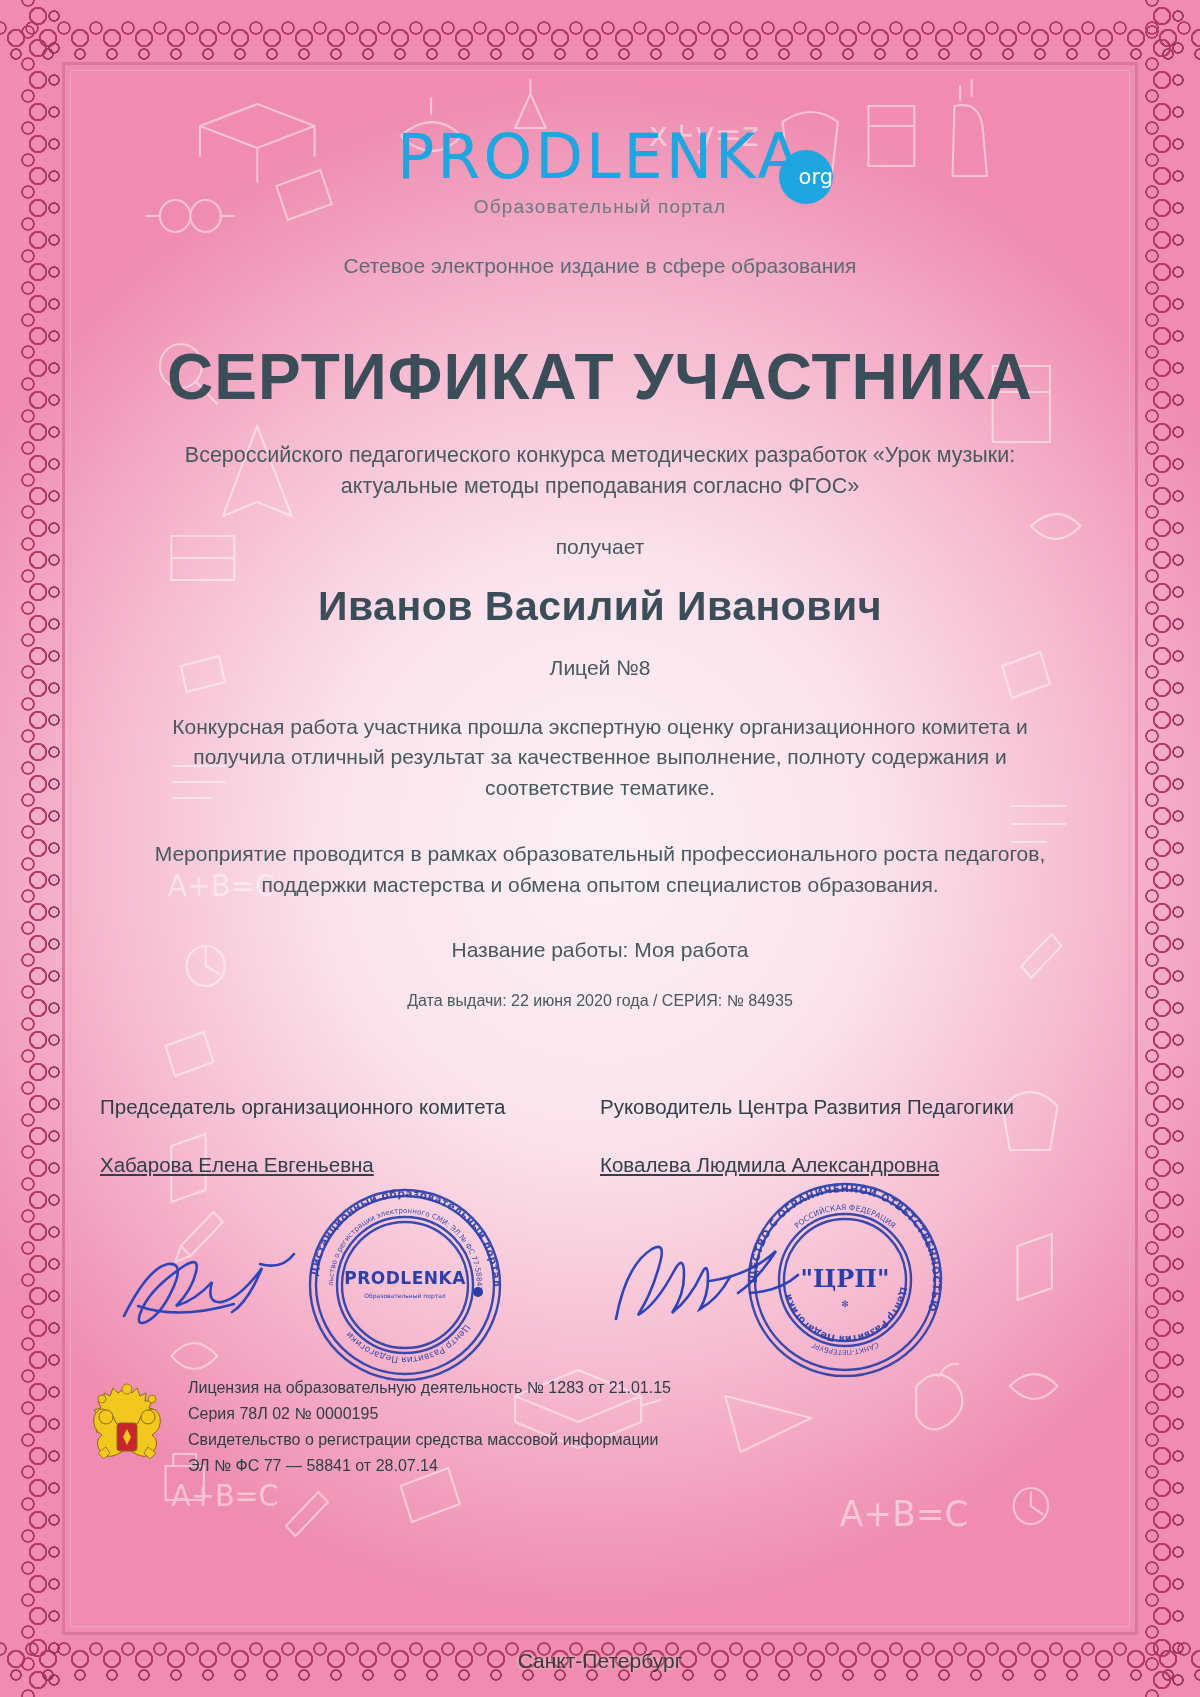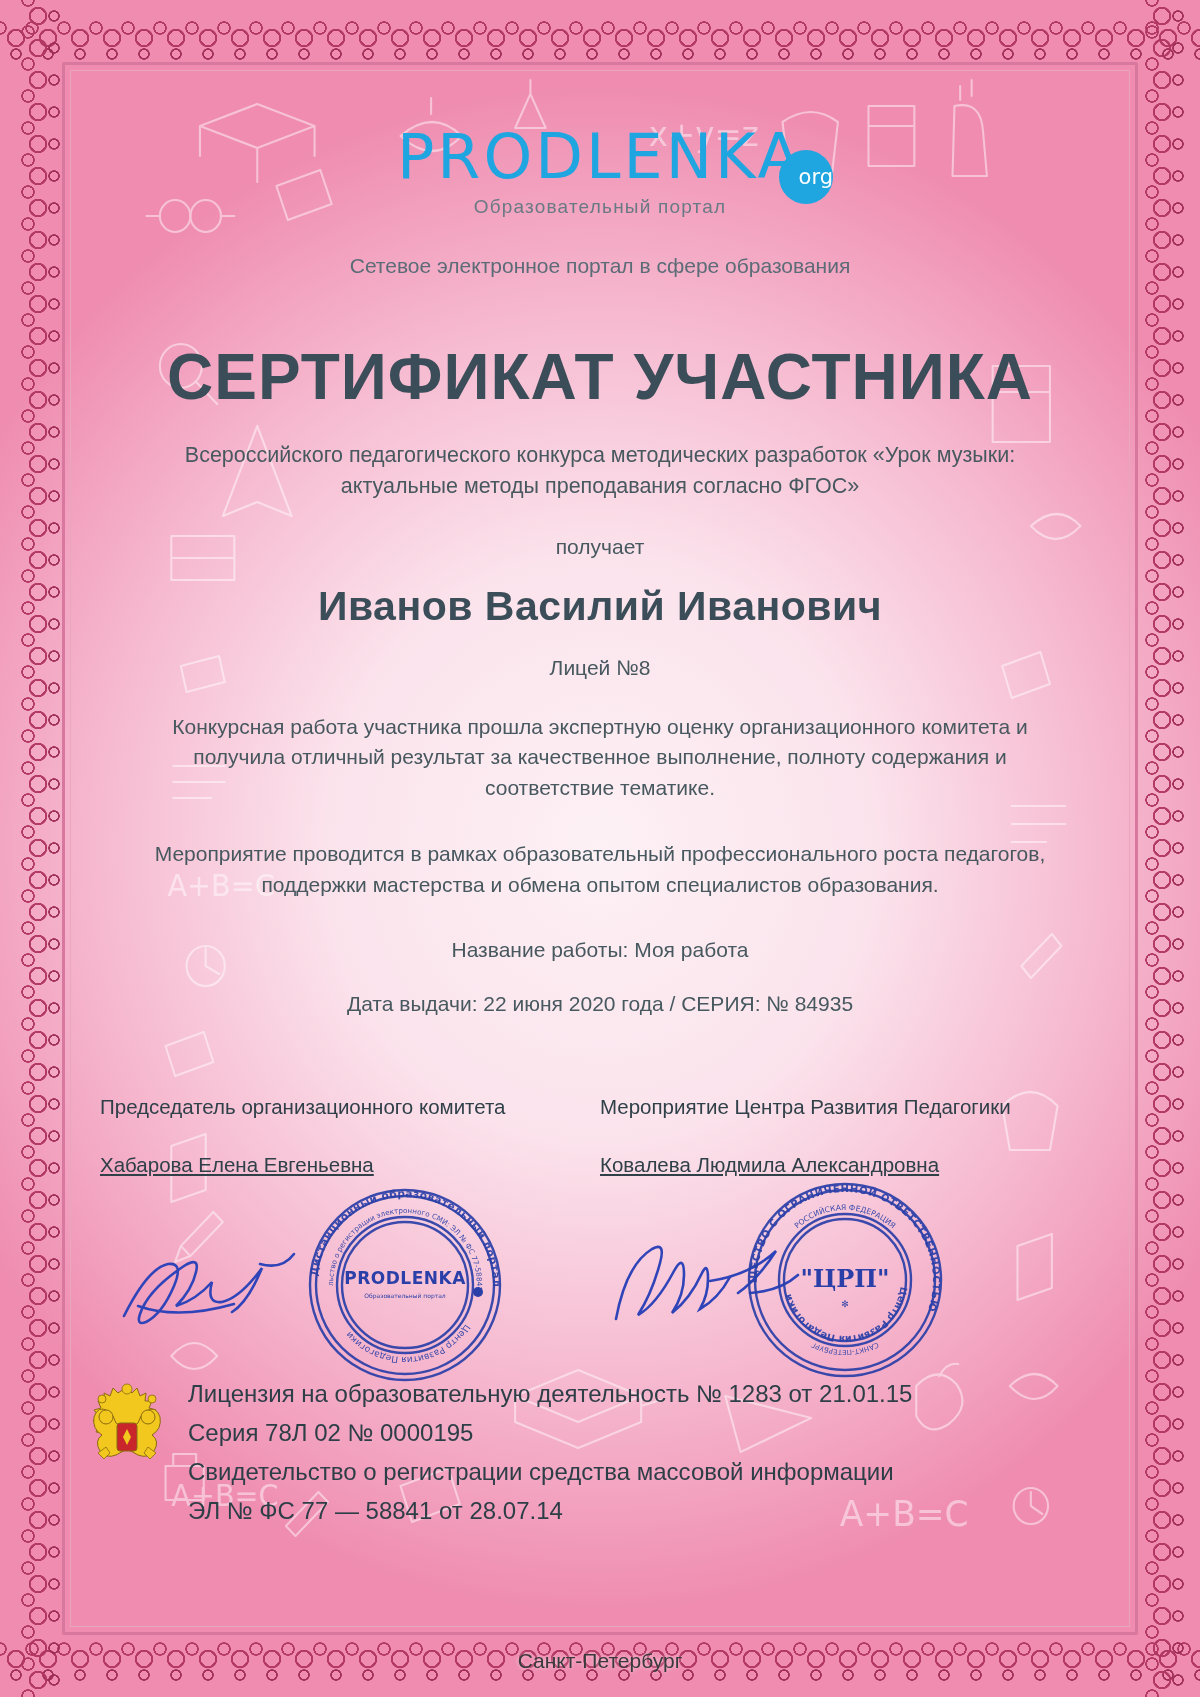--- a/index.html
+++ b/index.html
@@ -104,21 +104,21 @@
     margin-top:24px;
     font-size:41px;font-weight:bold;color:#3b4d58;letter-spacing:.5px;
   }
   .org-line{margin-top:26px;font-size:21px;color:#47585f;}
   .para{
     margin-top:32px;font-size:21px;line-height:1.45;color:#47585f;
     padding:0 38px;
   }
   .para2{margin-top:36px;padding:0 24px;}
   .work-title{margin-top:38px;font-size:21px;color:#47585f;}
-  .issue{margin-top:30px;font-size:21px;color:#47585f;}
+  .issue{margin-top:30px;font-size:16px;color:#47585f;}
 
   
   .signatures{
     position:absolute;left:100px;top:1095px;width:1000px;
     color:#2f4049;
   }
   .sigcol{position:absolute;top:0;width:470px;}
   .sigcol.left{left:0;}
   .sigcol.right{left:500px;}
   .sig-role{font-size:20.5px;}
@@ -132,21 +132,21 @@
 
   
   .footer{
     position:absolute;left:84px;top:1375px;width:1030px;
     text-align:left;
   }
   .emblem{
     position:absolute;left:0;top:2px;width:86px;height:92px;
   }
   .foot-lines{margin-left:104px;color:#2d3e47;}
-  .foot-lines div{font-size:24px;line-height:1.62;}
+  .foot-lines div{font-size:16px;line-height:1.62;}
   .city{
     position:absolute;left:0;right:0;bottom:24px;
     text-align:center;font-size:21px;color:#3a3a3a;
     text-shadow:0 0 4px rgba(255,255,255,.6);
   }
 </style>
 </head>
 <body>
 
 <div class="cert">
@@ -209,21 +209,21 @@
   </div>
 
   <div class="content">
 
     <div class="logo-wrap">
       <div class="logo">PRODLENKA</div>
       <div class="org-badge">org</div>
     </div>
     <div class="logo-sub">Образовательный портал</div>
 
-    <div class="tagline">Сетевое электронное портал в сфере образования</div>
+    <div class="tagline">Сетевое электронное издание в сфере образования</div>
 
     <div class="title">СЕРТИФИКАТ УЧАСТНИКА</div>
 
     <div class="subtitle">Всероссийского педагогического конкурса методических разработок «Урок музыки: актуальные методы преподавания согласно ФГОС»</div>
 
     <div class="receives">получает</div>
 
     <div class="name">Иванов Василий Иванович</div>
 
     <div class="org-line">Лицей №8</div>
@@ -238,21 +238,21 @@
   </div>
 
   <div class="signatures">
 
     <div class="sigcol left">
       <div class="sig-role">Председатель организационного комитета</div>
       <div class="sig-name">Хабарова Елена Евгеньевна</div>
     </div>
 
     <div class="sigcol right">
-      <div class="sig-role">Мероприятие Центра Развития Педагогики</div>
+      <div class="sig-role">Руководитель Центра Развития Педагогики</div>
       <div class="sig-name">Ковалева Людмила Александровна</div>
     </div>
   </div>
 
   <div class="scribble" style="left:110px;top:1240px;width:230px;height:110px;">
     <svg viewBox="0 0 230 110" fill="none" stroke="#2f44b8" stroke-width="2.6" stroke-linecap="round">
       <path d="M14 76 q24 -48 44 -52 q16 -2 6 22 q-12 28 -28 36 q-10 4 -6 -8 q8 -24 44 -48 q16 -10 12 6 q-4 18 -20 34 q20 -6 36 -24 q-6 22 10 20 q18 -4 40 -34 q-14 34 -30 44"></path>
       <path d="M28 66 q40 14 96 -2"></path>
       <path d="M150 24 q22 6 34 -10"></path>
     </svg>

